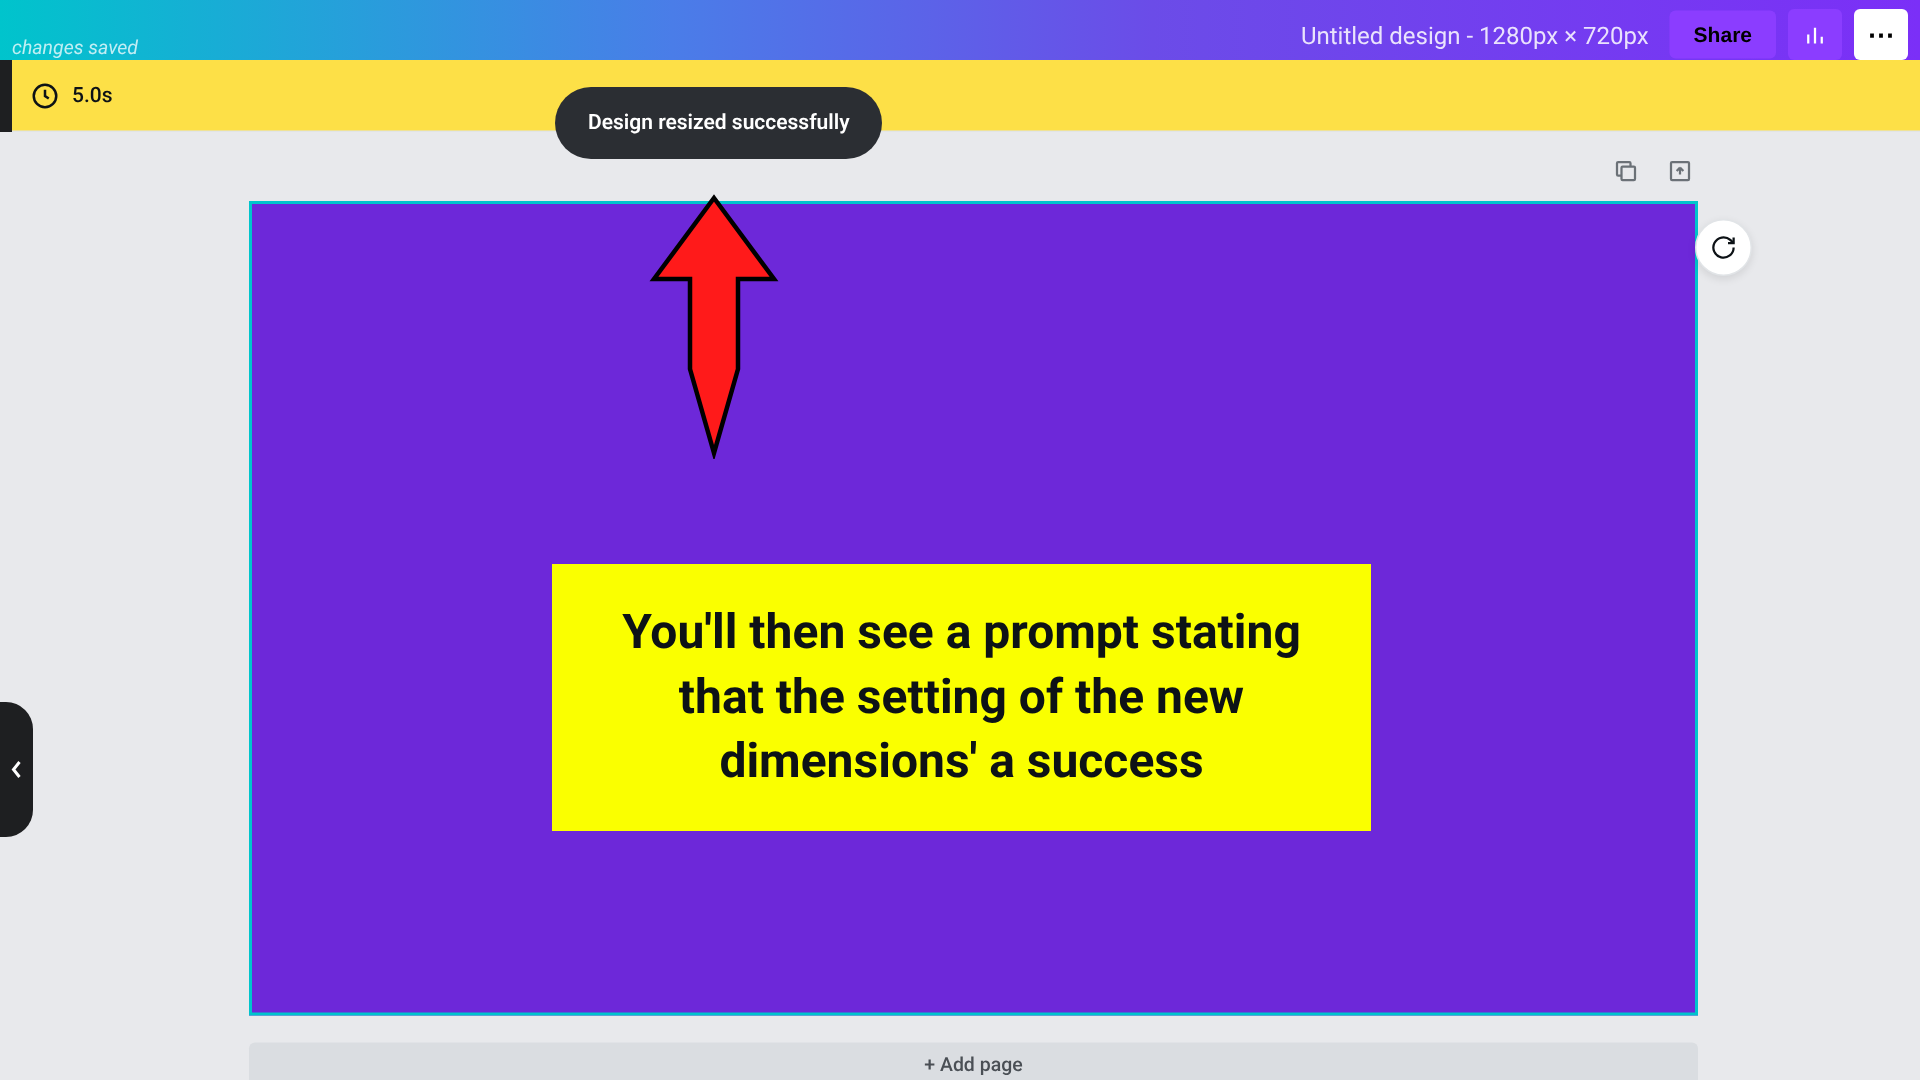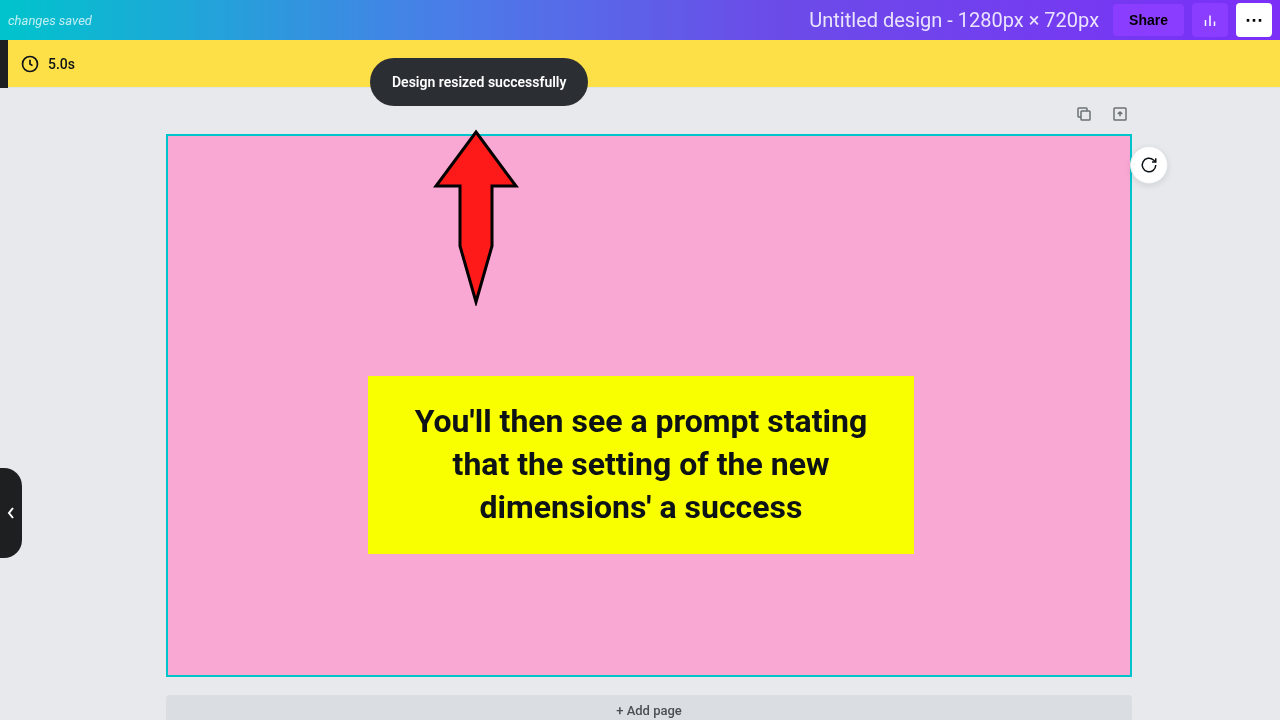--- a/index.html
+++ b/index.html
@@ -8,37 +8,37 @@
       background: #e8e9ec;
       width: 1280px;
       height: 720px;
       overflow: hidden;
       position: relative;
     }
     .topbar {
       height: 40px;
       background: linear-gradient(90deg, #00c4cc 0%, #4a7de8 35%, #6b4ce8 60%, #7b2ff7 100%);
       display: flex;
-      align-items: center;
+      align-items: flex-end;
       justify-content: space-between;
       padding: 0 8px;
       color: white;
     }
     .topbar-left {
       font-style: italic;
       font-size: 13px;
       color: rgba(255,255,255,0.75);
     }
     .topbar-right {
       display: flex;
       align-items: center;
       gap: 8px;
     }
     .doc-title {
-      font-size: 20px;
+      font-size: 16px;
       color: rgba(255,255,255,0.85);
       margin-right: 6px;
     }
     .share-btn {
       background: #8b3dff;
       color: #000000;
       border: none;
       padding: 8px 16px;
       border-radius: 4px;
       font-size: 14px;
@@ -133,21 +133,21 @@
       align-items: center;
       justify-content: center;
       color: #6b7177;
     }
     .canvas-frame {
       position: absolute;
       top: 46px;
       left: 166px;
       width: 966px;
       height: 543px;
-      background: #f9a8d4;
+      background: #6d28d9;
       border: 2px solid #00c4cc;
     }
     .refresh-btn {
       position: absolute;
       top: 58px;
       right: 112px;
       width: 38px;
       height: 38px;
       background: white;
       border: 1px solid #e1e4e7;

